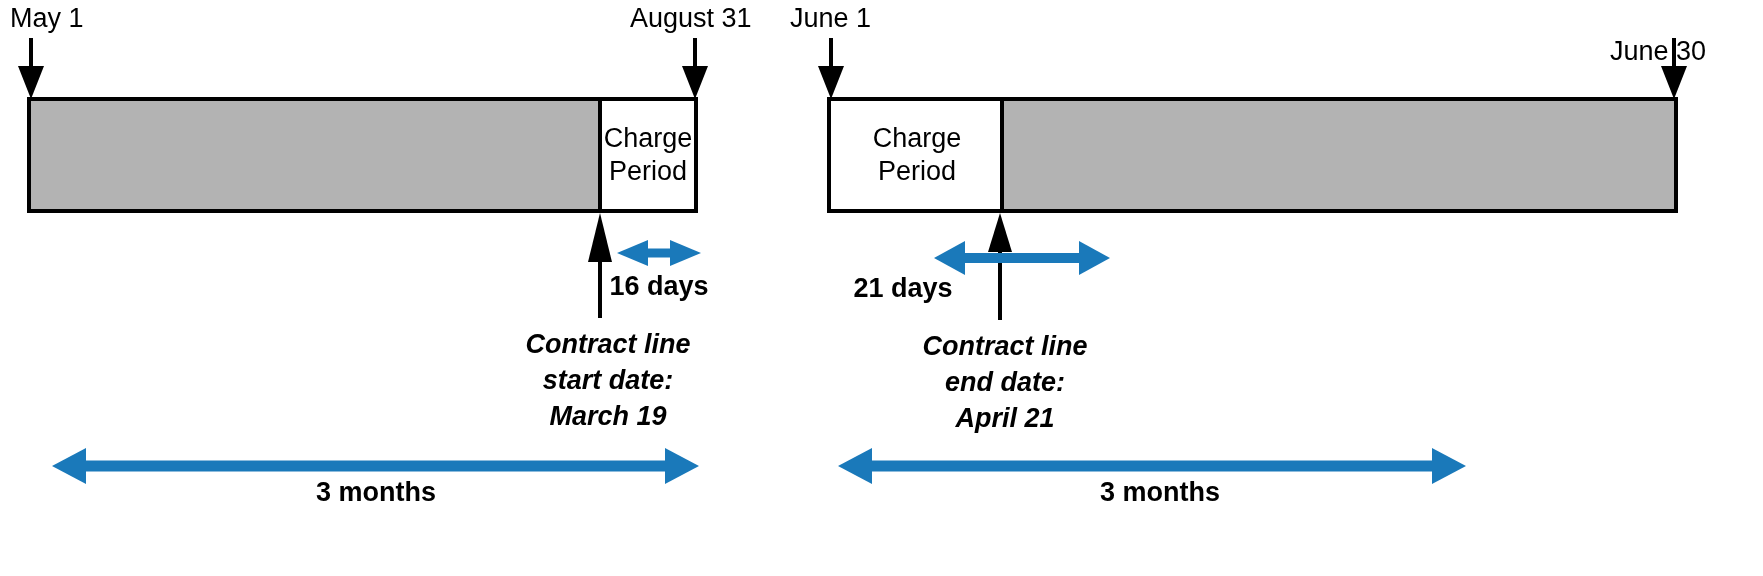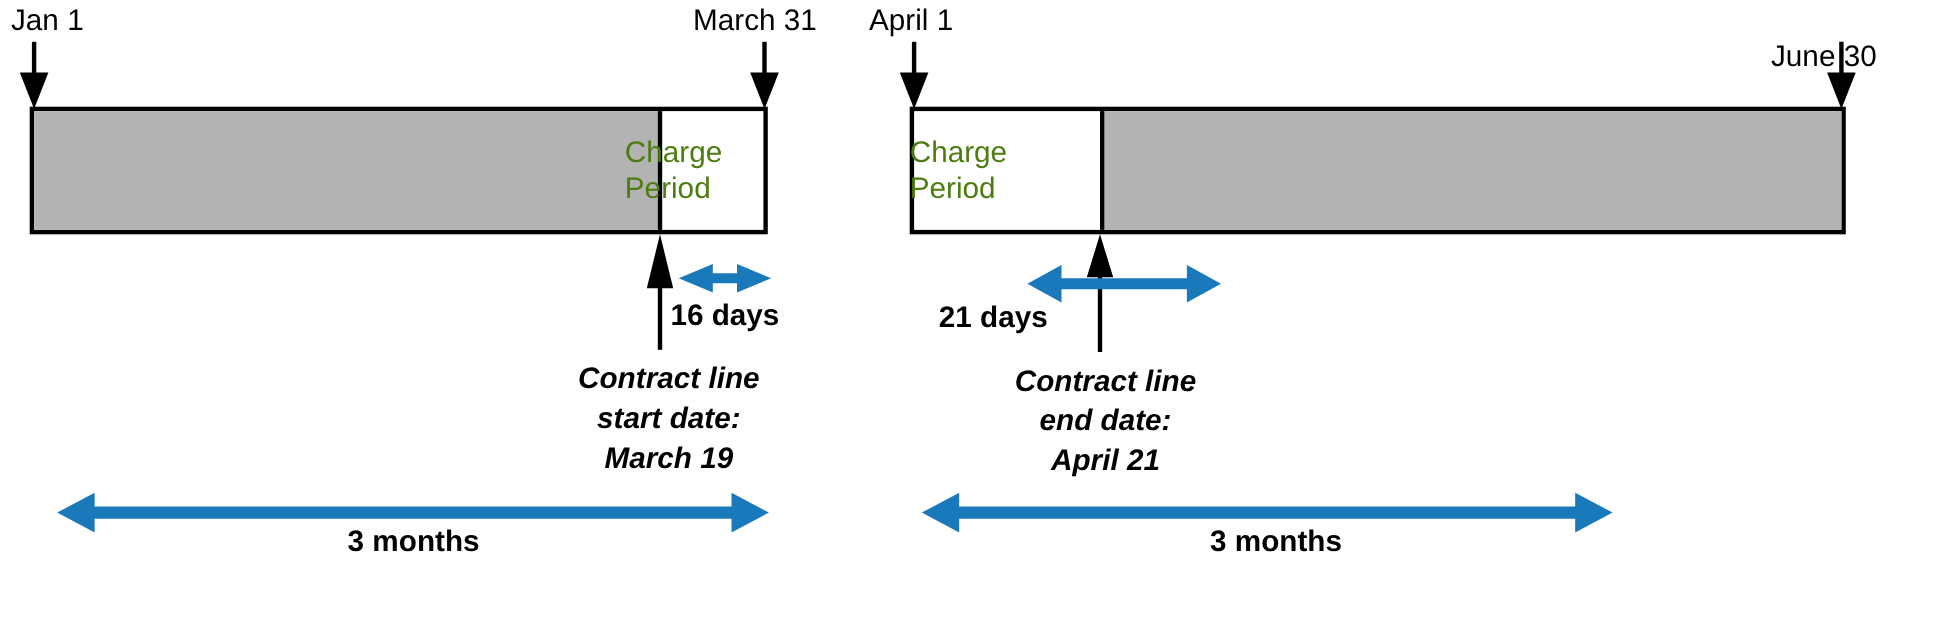--- a/index.html
+++ b/index.html
@@ -41,63 +41,64 @@
   .bar-fill {
     position: absolute;
     background: #b3b3b3;
   }
   .bar-divider {
     position: absolute;
     background: #000000;
   }
   .cell-text {
     position: absolute;
-    color: #4d7c0f;
+    color: #000000;
     font-size: 27px;
     line-height: 33px;
+    text-align: center;
     white-space: pre-line;
     transform: translateX(-50%);
   }
   svg.overlay {
     position: absolute;
     left: 0;
     top: 0;
     width: 1763px;
     height: 576px;
     overflow: visible;
     pointer-events: none;
   }
 </style>
 </head>
 <body>
 
 <div id="canvas">
 
-  <div class="lbl" style="left:10px; top:2px;">Jan 1</div>
+  <div class="lbl" style="left:10px; top:2px;">May 1</div>
 
-  <div class="lbl" style="left:630px; top:2px;">March 31</div>
+  <div class="lbl" style="left:630px; top:2px;">August 31</div>
 
   <div class="bar-outline" style="left:27px; top:97px; width:671px; height:116px;"></div>
 
   <div class="bar-fill" style="left:31px; top:101px; width:567px; height:108px;"></div>
 
   <div class="bar-divider" style="left:598px; top:101px; width:4px; height:108px;"></div>
 
   <div class="cell-text" style="left:648px; top:122px; width:160px;">Charge
 Period</div>
 
   <div class="lbl center" style="left:659px; top:270px; font-weight:bold;">16 days</div>
 
   <div class="lbl center multiline" style="left:608px; top:326px; font-weight:bold;">Contract line
 start date:
 March 19</div>
 
   <div class="lbl center" style="left:376px; top:476px; font-weight:bold;">3 months</div>
 
-  <div class="lbl" style="left:790px; top:2px;">April 1</div>
+  <div class="lbl" style="left:790px; top:2px;">June 1</div>
 
   <div class="lbl" style="left:1610px; top:2px;margin-top:33px;">June 30</div>
 
   <div class="bar-outline" style="left:827px; top:97px; width:851px; height:116px;"></div>
 
   <div class="bar-fill" style="left:1004px; top:101px; width:670px; height:108px;"></div>
 
   <div class="bar-divider" style="left:1000px; top:101px; width:4px; height:108px;"></div>
 
   <div class="cell-text" style="left:917px; top:122px; width:180px;">Charge

